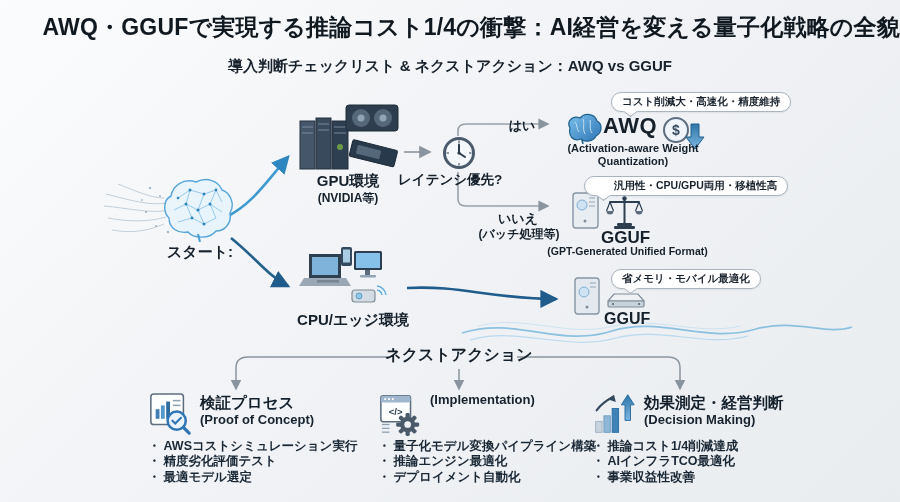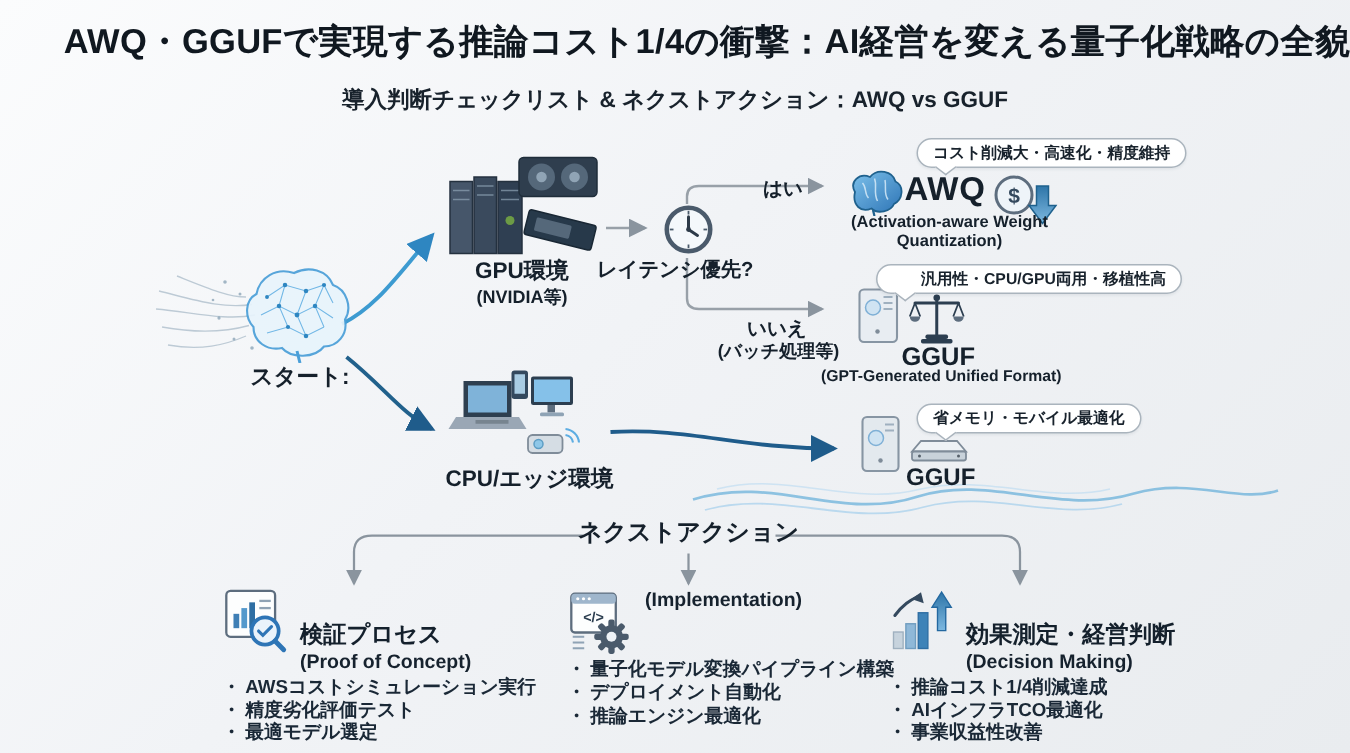--- a/index.html
+++ b/index.html
@@ -30,21 +30,21 @@
   .badge::after{content:"";position:absolute;left:14px;bottom:-4.5px;width:8px;height:8px;background:#fff;
     border-left:1px solid #aab4bd;border-bottom:1px solid #aab4bd;transform:rotate(-45deg) skew(8deg,8deg);}
   .badge1{left:611px;top:92px;}
   .badge2{left:584px;top:176px;padding-left:29px;}
   .badge3{left:611px;top:269px;}
   .next-title{left:379px;top:345px;width:160px;text-align:center;font-size:16px;font-weight:700;}
   .col{top:392px;}
   .col1{left:148px;width:232px;} .col2{left:378px;width:232px;} .col3{left:592px;width:258px;}
   .col-head{display:flex;align-items:flex-start;gap:8px;}
   .col-icon{width:44px;height:44px;flex:0 0 44px;}
-  .col-title{font-size:15.5px;font-weight:700;line-height:1.15;padding-top:2px;color:#14202c;margin-top:21px;}
+  .col-title{font-size:15.5px;font-weight:700;line-height:1.15;padding-top:2px;color:#14202c;}
   .col-sub{font-size:13px;font-weight:700;color:#16222e;}
   .bullets{margin-top:3px;}
   .bullet{font-size:12.5px;font-weight:700;color:#1a2836;line-height:1.22;white-space:nowrap;}
   .bullet .dot{margin-right:3px;}
   .footer{left:650px;top:476px;width:215px;text-align:center;font-size:11.5px;font-weight:400;color:#6b7480;}
   svg{display:block;}
 </style>
 </head>
 <body>
 
@@ -331,22 +331,22 @@
           <circle r="8"></circle>
             <circle r="3.5" fill="#eef2f6"></circle>
         </g>
       </svg>
       <div>
         <div class="col-sub">(Implementation)</div>
       </div>
     </div>
     <div class="bullets">
       <div class="bullet"><span class="dot">・</span><span>量子化モデル変換パイプライン構築</span></div>
+      <div class="bullet"><span class="dot">・</span><span>推論エンジン最適化</span></div>
       <div class="bullet"><span class="dot">・</span><span>デプロイメント自動化</span></div>
-      <div class="bullet"><span class="dot">・</span><span>推論エンジン最適化</span></div>
     </div>
   </div>
 
   <div class="abs col col3">
     <div class="col-head">
       <svg class="col-icon" viewBox="0 0 48 46">
         <rect x="4" y="31" width="7" height="12" fill="#c7d3dd" stroke="#9fb0bf"></rect>
         <rect x="13" y="25" width="7" height="18" fill="#8fb8d8" stroke="#6f9cbf"></rect>
         <rect x="22" y="17" width="7" height="26" fill="#3e83b8" stroke="#2e6ea3"></rect>
         <path d="M5 19 C11 11 16 8 22 5" stroke="#34495e" stroke-width="2.2" fill="none" stroke-linecap="round"></path>

